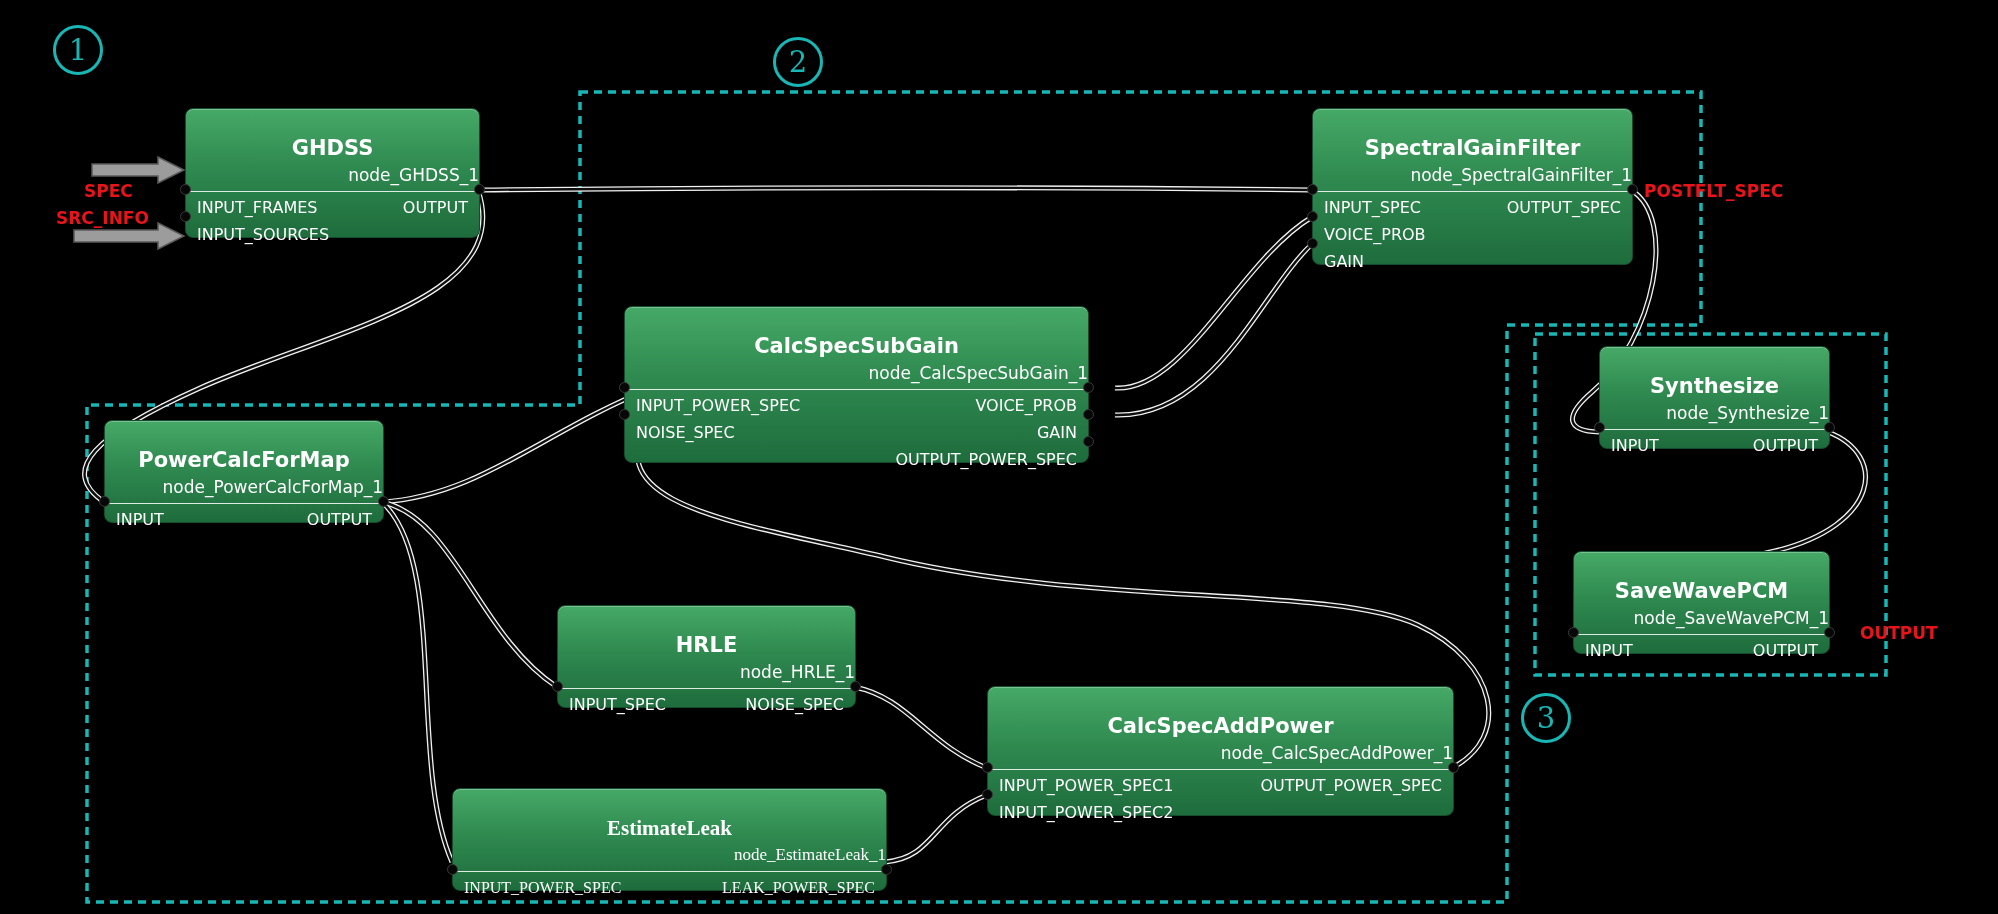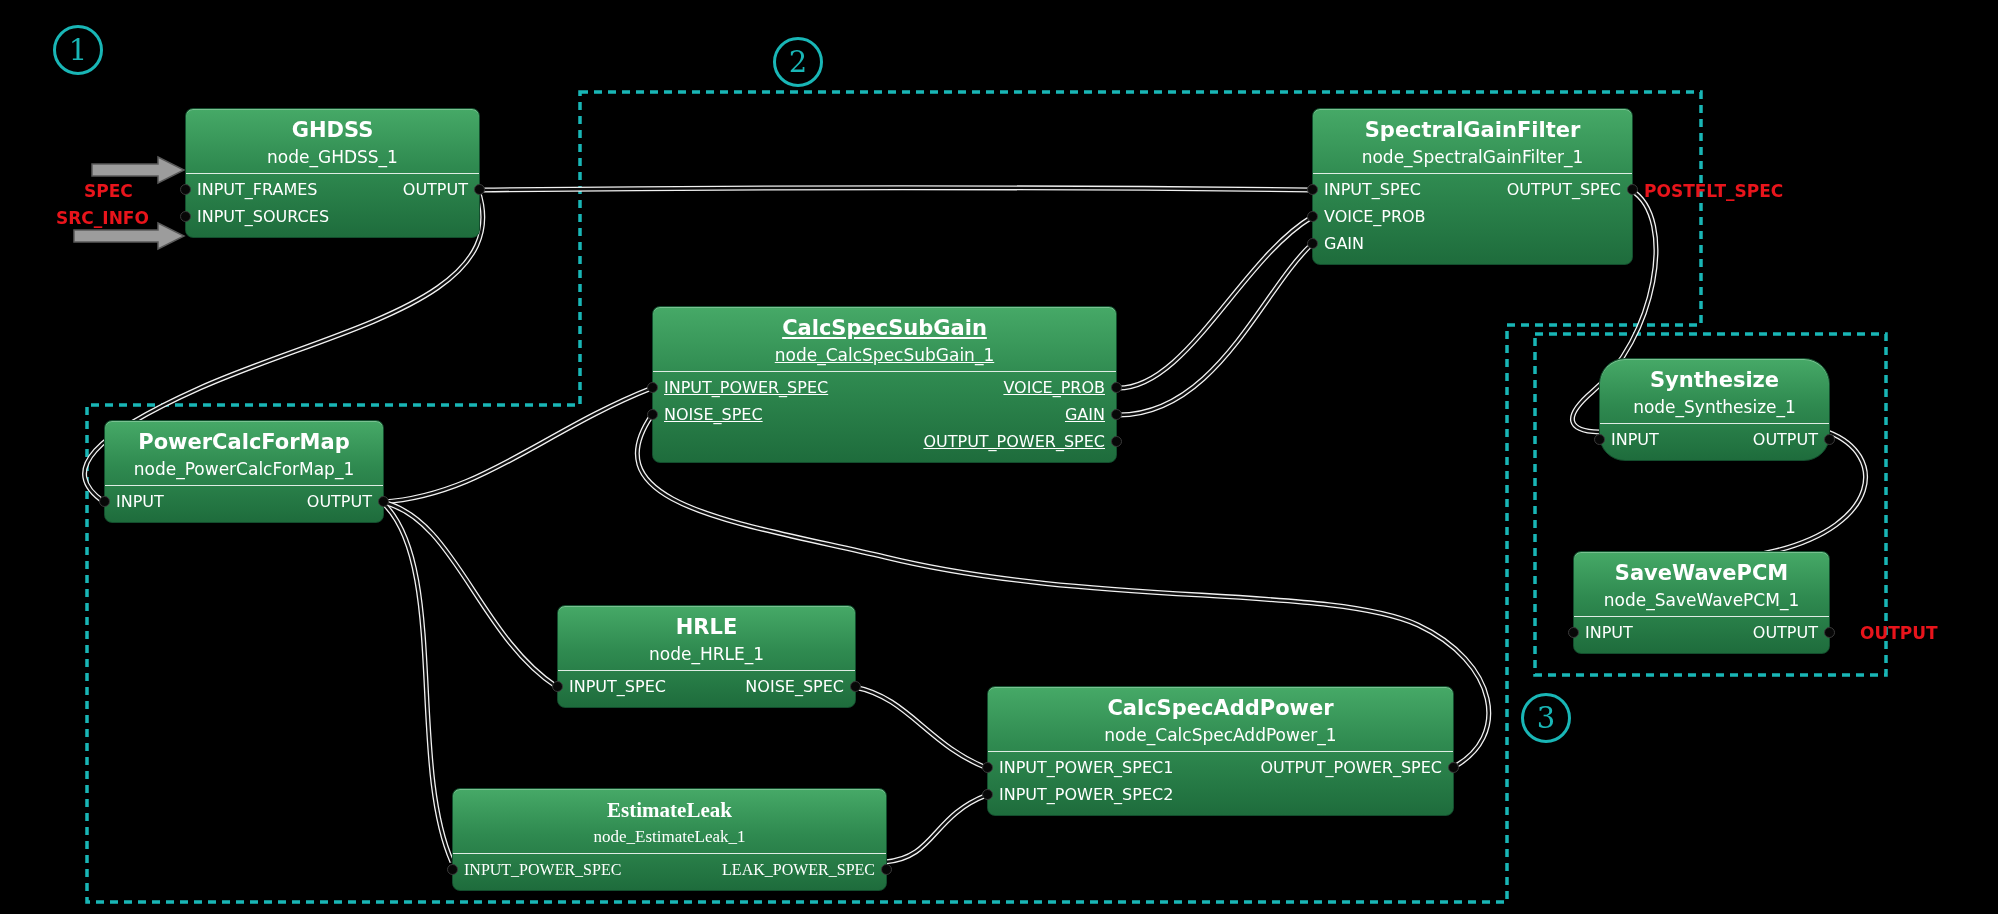--- a/index.html
+++ b/index.html
@@ -2,22 +2,22 @@
 <html><head>
 <meta charset="utf-8">
 <style>
   html,body{margin:0;padding:0;background:#000;}
   .canvas{position:relative;width:1998px;height:914px;background:#000;overflow:hidden;
           font-family:"DejaVu Sans","Liberation Sans",sans-serif;}
   svg.layer{position:absolute;left:0;top:0;}
   .node{position:absolute;border-radius:8px;color:#fff;
         background:linear-gradient(180deg,#46a967 0%,#2f8a50 45%,#1e6c3c 100%);
         border:1px solid #134d2d;box-shadow:inset 0 1px 0 rgba(255,255,255,.28);}
-  .node-title{text-align:center;font-weight:bold;font-size:21px;line-height:30px;padding-top:6px;}
-  .node-subtitle{text-align:center;font-size:17px;line-height:24px;}
+  .node-title{text-align:center;font-weight:bold;font-size:21px;line-height:30px;padding-top:24px;}
+  .node-subtitle{text-align:right;font-size:17px;line-height:24px;}
   .node-sep{border-top:1px solid rgba(255,255,255,.85);margin:4px 0 2px 0;height:0;}
   .port-row{height:27px;display:flex;justify-content:flex-start;align-items:center;
             padding:0 11px;font-size:16px;white-space:nowrap;}
   .port-row .r{margin-left:auto;}
   .dot{position:absolute;width:11px;height:11px;border-radius:50%;background:#070707;
        border:1px solid #3a3a3a;box-sizing:border-box;}
   .dot.l{left:-6px;} .dot.r{right:-6px;}
   .io-label{position:absolute;color:#e8141b;font-weight:bold;font-size:17px;line-height:20px;}
   .io-label.ra{text-align:left;}
   .group-num{position:absolute;width:44px;height:44px;border:3px solid #19b6b6;border-radius:50%;
@@ -125,21 +125,21 @@
     </div>
     <div class="port-row">
       <span>GAIN</span>
     </div>
     <span class="dot l" style="top:75px;"></span>
     <span class="dot l" style="top:102px;"></span>
     <span class="dot l" style="top:129px;"></span>
     <span class="dot r" style="top:75px;"></span>
   </div>
 
-  <div class="node" style="left:652px;top:306px;width:463px;height:155px;text-decoration:underline;">
+  <div class="node" style="left:624px;top:306px;width:463px;height:155px;">
     <div class="node-title">CalcSpecSubGain</div>
     <div class="node-subtitle">node_CalcSpecSubGain_1</div>
     <div class="node-sep"></div>
     <div class="port-row">
       <span>INPUT_POWER_SPEC</span>
       <span class="r">VOICE_PROB</span>
     </div>
     <div class="port-row">
       <span>NOISE_SPEC</span>
       <span class="r">GAIN</span>
@@ -160,21 +160,21 @@
     <div class="node-subtitle">node_PowerCalcForMap_1</div>
     <div class="node-sep"></div>
     <div class="port-row">
       <span>INPUT</span>
       <span class="r">OUTPUT</span>
     </div>
     <span class="dot l" style="top:75px;"></span>
     <span class="dot r" style="top:75px;"></span>
   </div>
 
-  <div class="node" style="left:1599px;top:358px;width:229px;height:101px;border-radius:26px;">
+  <div class="node" style="left:1599px;top:346px;width:229px;height:101px;">
     <div class="node-title">Synthesize</div>
     <div class="node-subtitle">node_Synthesize_1</div>
     <div class="node-sep"></div>
     <div class="port-row">
       <span>INPUT</span>
       <span class="r">OUTPUT</span>
     </div>
     <span class="dot l" style="top:75px;"></span>
     <span class="dot r" style="top:75px;"></span>
   </div>

